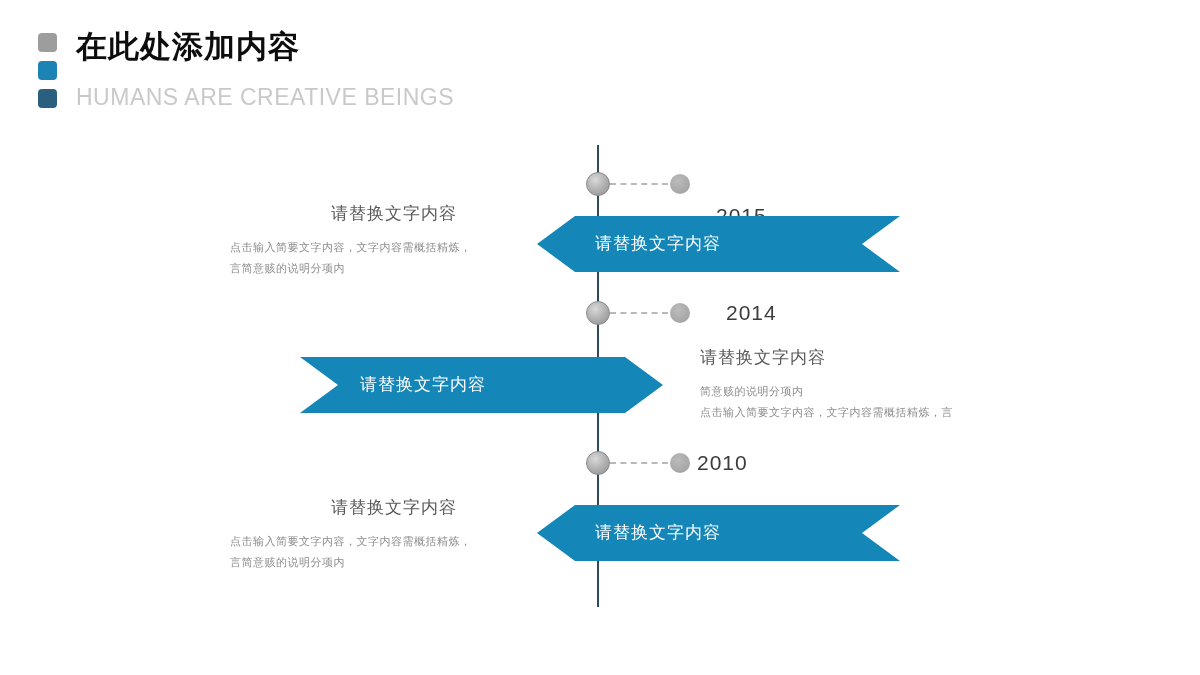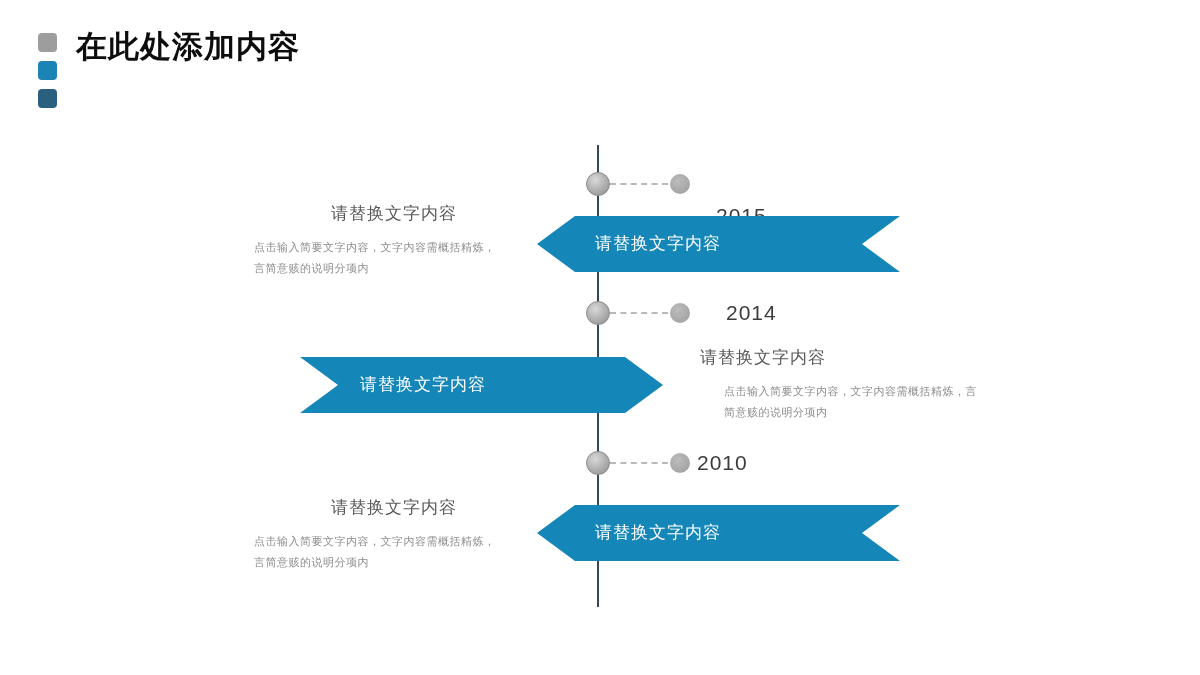--- a/index.html
+++ b/index.html
@@ -37,37 +37,38 @@
   .banner-left { clip-path: polygon(0 28px, 38px 0, 363px 0, 325px 28px, 363px 56px, 38px 56px); }
   .banner-right { clip-path: polygon(0 0, 38px 28px, 0 56px, 325px 56px, 363px 28px, 325px 0); }
   .banner-left .banner-label { padding-left: 58px; }
   .banner-right .banner-label { padding-left: 60px; }
   .banner-label { display: block; white-space: nowrap; }
 
   
   .tblock { position: absolute; z-index: 2; }
   .t-head { font-size: 17px; color: #595959; letter-spacing: 1px; white-space: nowrap; }
   .t-body { margin-top: 12px; }
-  .t-line { font-size: 11px; color: #8c8c8c; line-height: 21px; white-space: nowrap; letter-spacing: 0.5px; margin-left: 24px; }
+  .t-line { font-size: 11px; color: #8c8c8c; line-height: 21px; white-space: nowrap; letter-spacing: 0.5px; }
   .tblock-left { left: 230px; width: 227px; }
   .tblock-left .t-head { text-align: right; }
   .tblock-left .t-line { text-align: left; }
   .tblock-right { left: 700px; width: 240px; }
 </style>
 </head>
 <body>
 
 <div class="slide">
 
   <div class="squares">
     <div class="sq sq-gray"></div>
     <div class="sq sq-blue"></div>
     <div class="sq sq-dark"></div>
   </div>
   <h1 class="title">在此处添加内容</h1>
+  <div class="subtitle">HUMANS ARE CREATIVE BEINGS</div>
 
   <div class="vline"></div>
 
   <div class="node-big" style="left:586px; top:172px;"></div>
   <div class="node-dash" style="left:610px; top:183px;"></div>
   <div class="node-small" style="left:670px; top:174px;"></div>
   <div class="year" style="left:716px; top:172px;margin-top:32px;">2015</div>
   <div class="banner banner-left" style="left:537px; top:216px;">
     <span class="banner-label">请替换文字内容</span>
   </div>
@@ -82,22 +83,22 @@
   <div class="node-big" style="left:586px; top:301px;"></div>
   <div class="node-dash" style="left:610px; top:312px;"></div>
   <div class="node-small" style="left:670px; top:303px;"></div>
   <div class="year" style="left:726px; top:301px;">2014</div>
   <div class="banner banner-right" style="left:300px; top:357px;">
     <span class="banner-label">请替换文字内容</span>
   </div>
   <div class="tblock tblock-right" style="top:346px;">
     <div class="t-head">请替换文字内容</div>
     <div class="t-body">
+      <div class="t-line">简意赅的说明分项内</div>
       <div class="t-line">点击输入简要文字内容，文字内容需概括精炼，言</div>
-      <div class="t-line">简意赅的说明分项内</div>
     </div>
   </div>
 
   <div class="node-big" style="left:586px; top:451px;"></div>
   <div class="node-dash" style="left:610px; top:462px;"></div>
   <div class="node-small" style="left:670px; top:453px;"></div>
   <div class="year" style="left:697px; top:451px;">2010</div>
   <div class="banner banner-left" style="left:537px; top:505px;">
     <span class="banner-label">请替换文字内容</span>
   </div>

